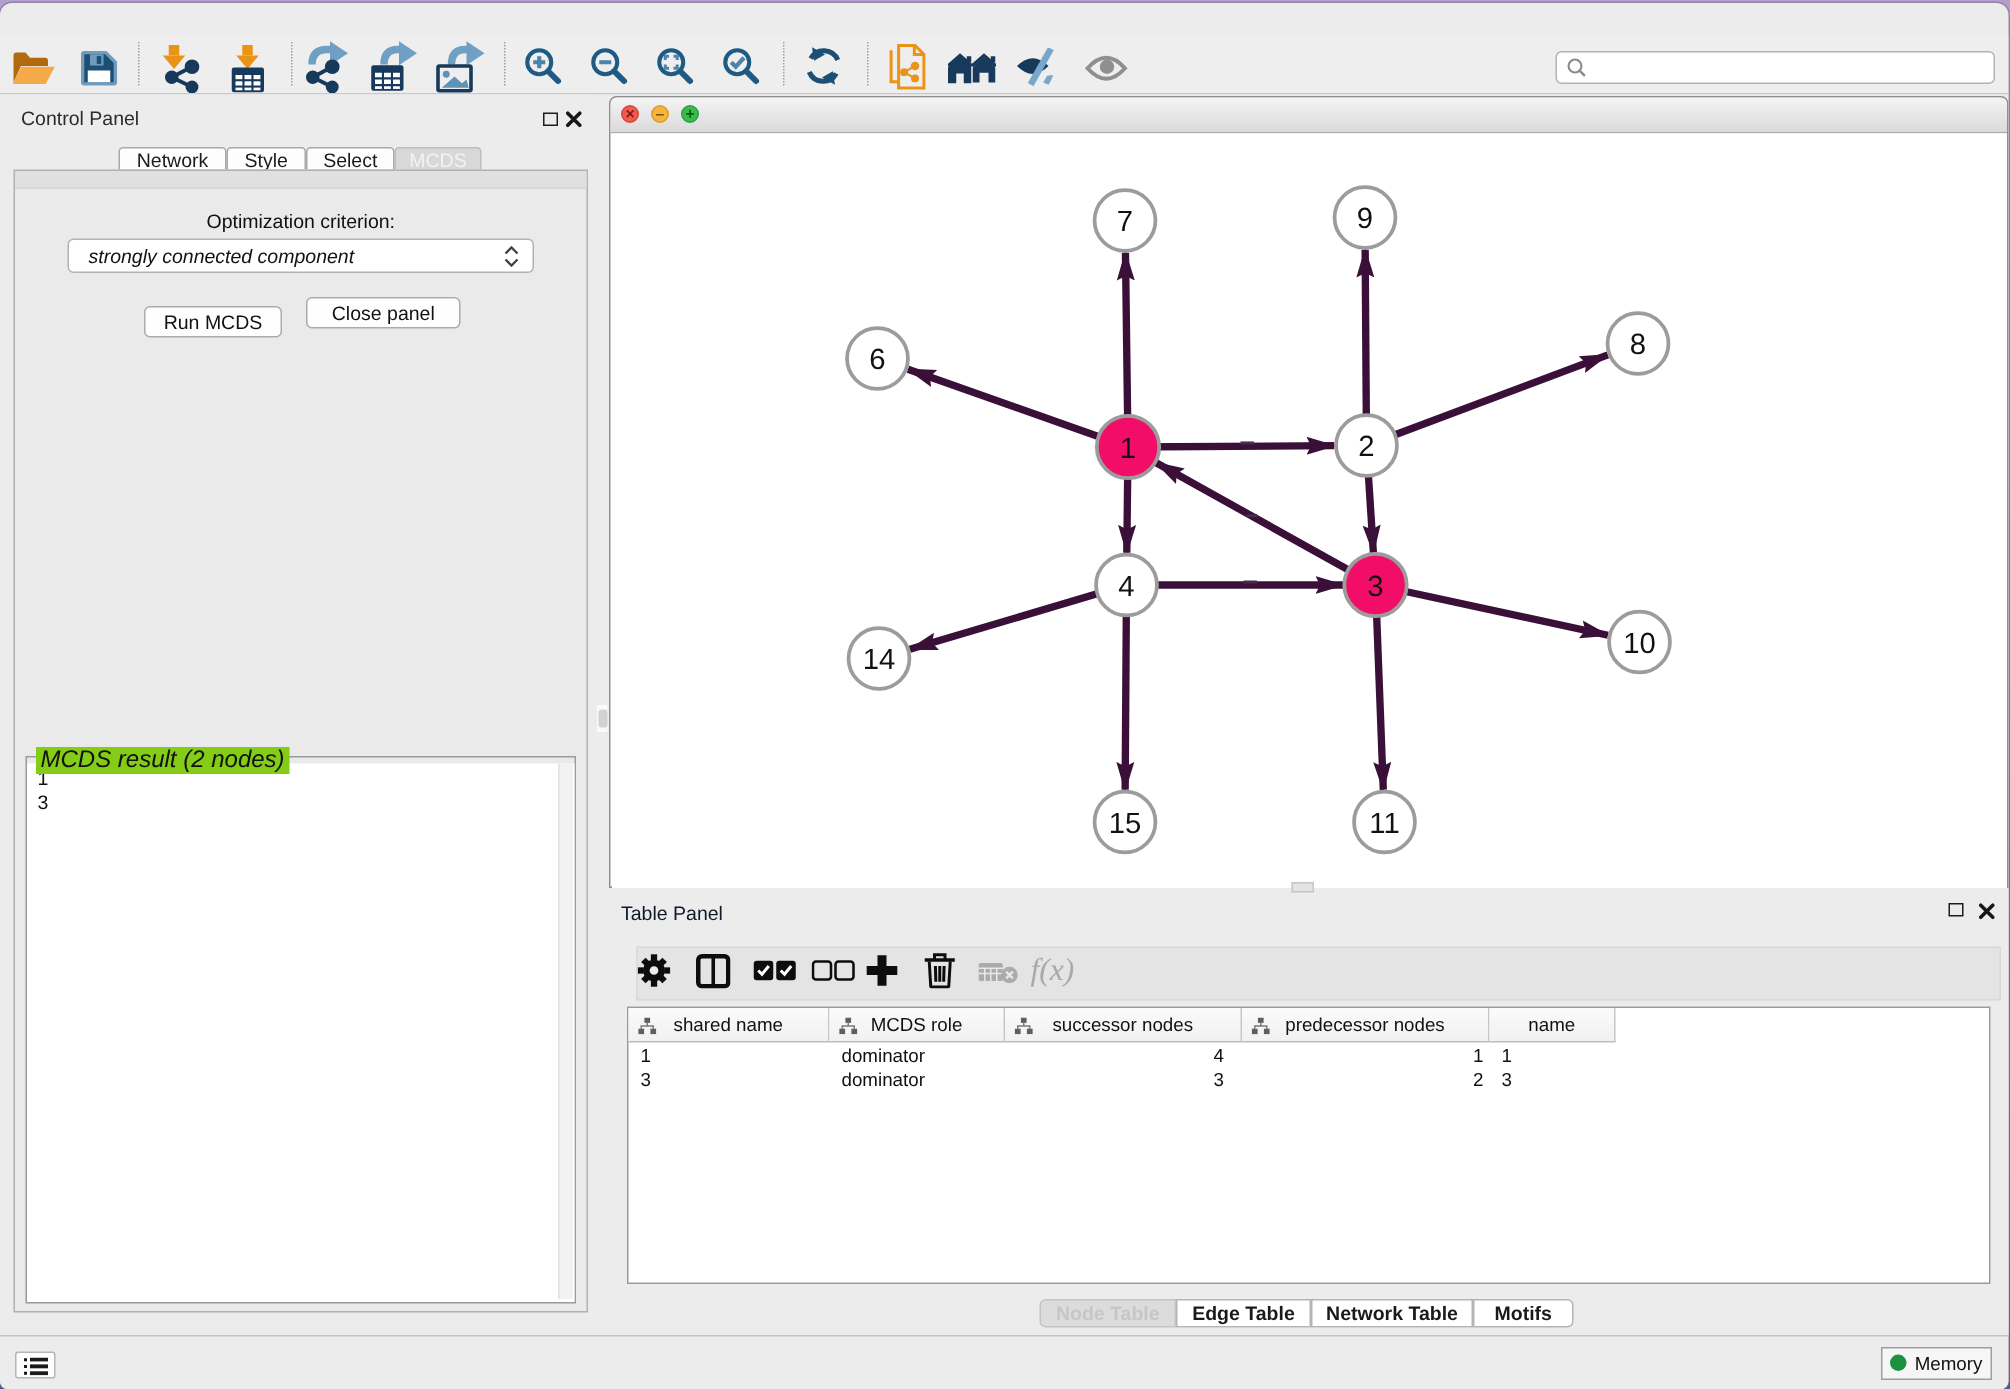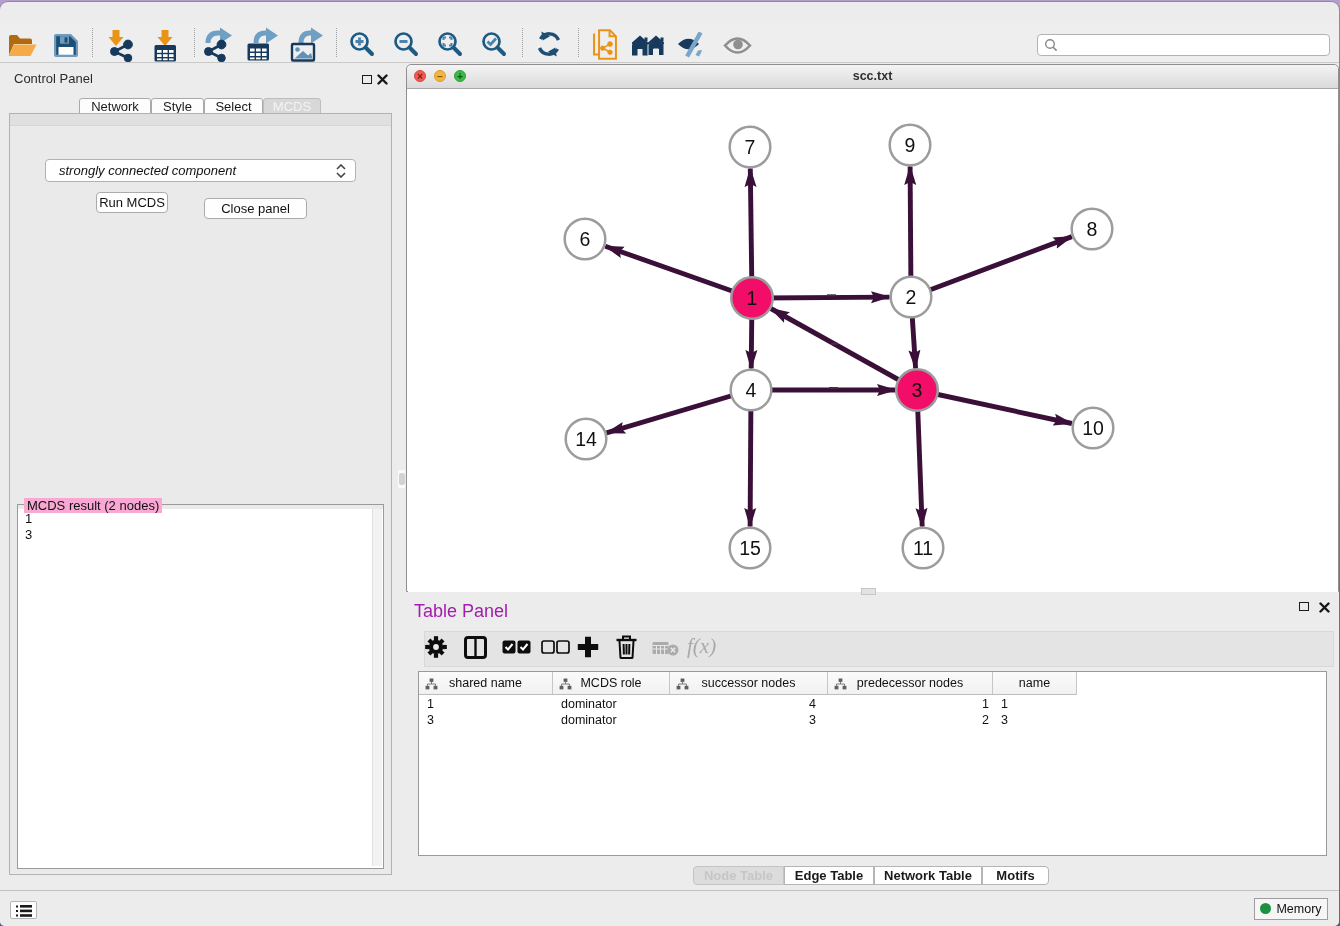--- a/index.html
+++ b/index.html
@@ -27,32 +27,32 @@
 .tabs{position:absolute;font-size:13px;color:#1a1a1a;}
 .tab{position:absolute;top:0;height:16px;background:#fdfdfd;border:1px solid #a9a9a9;box-sizing:border-box;text-align:center;border-radius:3px 3px 0 0;line-height:16px;}
 .tabdis{background:#d8d8d8;color:#f3f3f3;border-color:#bdbdbd;}
 #cppane{position:absolute;left:9px;top:50px;width:383px;height:762px;border:1px solid #b2b2b2;background:#eaeaea;box-sizing:border-box;}
 #cppane .band{position:absolute;left:0;top:0;width:100%;height:11px;background:#e0e0e0;border-bottom:1px solid #d6d6d6;}
 #optlabel{position:absolute;left:0;top:75px;width:399px;text-align:center;font-size:13px;color:#111;}
 #dropdown{position:absolute;left:44px;top:157px;width:311px;height:23px;background:#fff;border:1px solid #b2b2b2;border-radius:4px;box-sizing:border-box;}
 #dropdown .dtext{position:absolute;left:13px;top:3px;font-size:13px;color:#111;}
 .btn{position:absolute;height:21px;background:#fefefe;border:1px solid #ababab;border-radius:4px;box-sizing:border-box;font-size:13px;color:#111;text-align:center;line-height:19px;}
 #grp{position:absolute;left:7px;top:390px;width:367px;height:365px;border:1px solid #9a9a9a;box-sizing:border-box;}
-#grplabel{position:absolute;left:6px;top:-7px;background:#f9a8d4;padding:0 3px;z-index:2;font-size:13px;color:#111;}
+#grplabel{position:absolute;left:6px;top:-7px;background:#84cc16;padding:0 3px;z-index:2;font-size:16px;color:#111;font-style:italic;}
 #grptext{position:absolute;left:0px;top:4px;width:365px;height:359px;background:#fff;font-size:13px;color:#111;line-height:16px;padding:2px 0 0 7px;box-sizing:border-box;}
 #grpsb{position:absolute;right:1px;top:0px;width:9px;height:357px;background:#f2f2f2;border-left:1px solid #e0e0e0;}
 
 #net{position:absolute;left:406px;top:62px;width:933px;height:528px;background:#ffffff;border:1px solid #8f8f8f;border-radius:5px 5px 0 0;box-sizing:border-box;}
 #nethead{position:absolute;left:0;top:0;width:100%;height:23px;background:linear-gradient(180deg,#f4f4f4,#dadada);border-bottom:1px solid #a9a9a9;border-radius:5px 5px 0 0;}
 #nettitle{position:absolute;top:4px;width:100%;text-align:center;font-size:12.5px;font-weight:bold;color:#2f2f2f;}
 .mac{position:absolute;top:5px;width:12px;height:12px;border-radius:50%;box-sizing:border-box;font-size:10.5px;line-height:10.5px;text-align:center;font-weight:bold;}
 #canvas{position:absolute;left:1px;top:24px;width:930px;height:503px;background:#fff;overflow:hidden;}
 
 #tp{position:absolute;left:406px;top:590px;width:934px;height:298px;background:#ececec;}
-#tphead{position:absolute;left:8px;top:9px;font-size:18px;color:#a21caf;}
+#tphead{position:absolute;left:8px;top:9px;font-size:13px;color:#0f172a;}
 #tpicons{position:absolute;left:0;top:28px;width:100%;height:40px;}
 #tbl{position:absolute;left:12px;top:79px;width:909px;height:185px;background:#fff;border:1px solid #9a9a9a;box-sizing:border-box;}
 .hico{position:absolute;left:6px;top:6px;}
 .hcell{position:absolute;top:0;height:23px;background:linear-gradient(180deg,#fbfbfb,#f1f1f1);border-right:1px solid #c6c6c6;border-bottom:1px solid #bdbdbd;box-sizing:border-box;font-size:12.5px;color:#111;text-align:center;line-height:23px;}
 .rcell{position:absolute;font-size:12.5px;color:#111;height:16px;line-height:16px;}
 .btab{position:absolute;height:19px;box-sizing:border-box;border:1px solid #b5b5b5;background:#fff;font-weight:bold;color:#1a1a1a;text-align:center;line-height:17px;font-size:13px;}
 
 #status{position:absolute;left:0;top:888px;width:100%;height:36px;background:#ececec;border-top:1px solid #c2c2c2;}
 #listbtn{position:absolute;left:10px;top:10px;width:27px;height:18px;background:#fdfdfd;border:1px solid #b5b5b5;box-sizing:border-box;border-radius:2px;}
 #membtn{position:absolute;left:1254px;top:7px;width:74px;height:22px;background:#f6f6f6;border:1px solid #9e9e9e;box-sizing:border-box;font-size:12.5px;color:#111;line-height:21px;text-align:center;}
@@ -224,41 +224,41 @@
       <path d="M1.5,1.5 L9.5,9.5 M9.5,1.5 L1.5,9.5" stroke="#171717" stroke-width="2.4" stroke-linecap="round"></path>
     </svg>
     <div class="tabs">
       <div class="tab" style="left:79px;top:35px;width:72px;">Network</div>
       <div class="tab" style="left:151px;top:35px;width:53px;">Style</div>
       <div class="tab" style="left:204px;top:35px;width:59px;">Select</div>
       <div class="tab tabdis" style="left:263px;top:35px;width:58px;">MCDS</div>
     </div>
     <div id="cppane">
       <div class="band"></div>
+      <div id="optlabel" style="left:0;top:26px;width:381px;">Optimization criterion:</div>
       <div id="dropdown" style="left:35px;top:45px;font-style:italic;">
         <span class="dtext">strongly connected component</span>
         <svg width="10" height="14" style="position:absolute;right:9px;top:4px;">
           <path d="M1 5 L5 1 L9 5" fill="none" stroke="#444" stroke-width="1.6"></path>
           <path d="M1 9 L5 13 L9 9" fill="none" stroke="#444" stroke-width="1.6"></path>
         </svg>
       </div>
-      <div class="btn" style="left:86px;top:78px;width:72px;">Run MCDS</div>
+      <div class="btn" style="left:86px;top:90px;width:92px;">Run MCDS</div>
       <div class="btn" style="left:194px;top:84px;width:103px;">Close panel</div>
       <div id="grp">
         <div id="grplabel">MCDS result (2 nodes)</div>
         <div id="grptext">1<br>3<div id="grpsb"></div></div>
       </div>
     </div>
   </div>
   <div id="net">
     <div id="nethead">
       <div class="mac" style="left:7px;background:#f25a50;border:1px solid #d8453c;color:rgba(80,0,0,.72);">×</div>
       <div class="mac" style="left:27px;background:#f6b43d;border:1px solid #dd9b2e;color:rgba(100,60,0,.8);">–</div>
       <div class="mac" style="left:47px;background:#3cb94c;border:1px solid #2f9e3d;color:rgba(0,70,0,.8);">+</div>
-      <div id="nettitle">scc.txt</div>
     </div>
     <div id="canvas">
       <svg id="graph" width="930" height="503" viewBox="0 0 930 503" style="margin-left:-1.5px;margin-top:-1px;">
         <defs>
           <marker id="arr" markerWidth="21" markerHeight="14" refX="18.5" refY="6.5" orient="auto" markerUnits="userSpaceOnUse">
             <path d="M0,0.5 L20,6.5 L0,12.5 L3,6.5 Z" fill="#3a1038"></path>
           </marker>
         </defs>
         <g stroke="#3a1038" stroke-width="4.9" marker-end="url(#arr)">
           <line x1="345" y1="210" x2="343.3" y2="80.5"></line>

